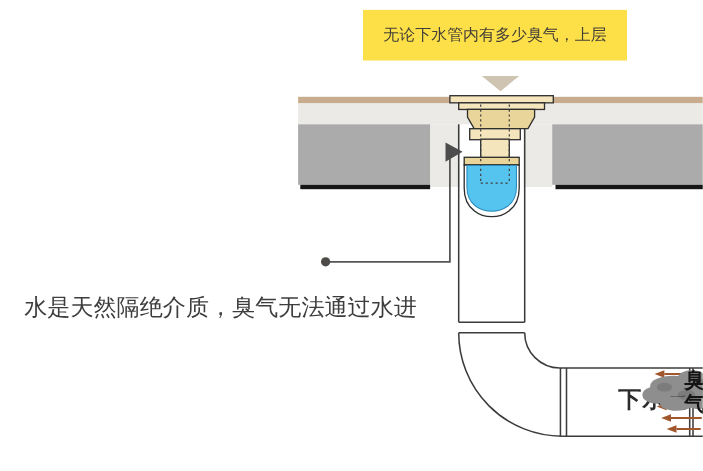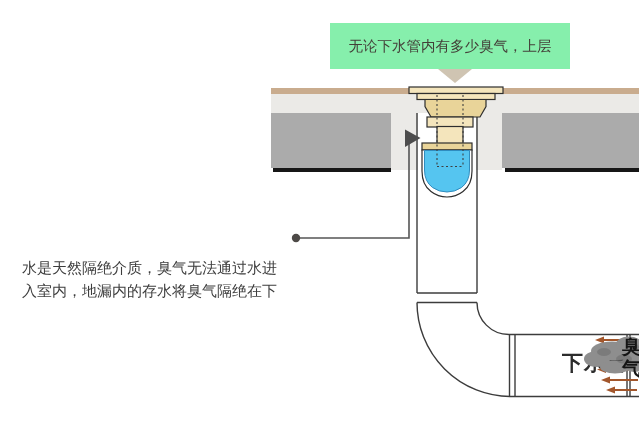--- a/index.html
+++ b/index.html
@@ -13,34 +13,34 @@
     position:absolute;left:562px;top:349px;z-index:2;
     font-size:21px;font-weight:600;letter-spacing:1px;color:#2c2c2c;white-space:nowrap;
   }
   #overlay-svg{z-index:3;}
   .odor-label{
     position:absolute;left:622px;top:336px;width:21px;z-index:4;
     font-size:19px;line-height:22px;font-weight:600;color:#141414;
     word-break:break-all;
   }
   .callout{
-    position:absolute;left:330px;top:23px;width:240px;height:46px;z-index:5;
-    background:#86efac;color:#433f38;
+    position:absolute;left:330px;top:9px;width:240px;height:46px;z-index:5;
+    background:#fde047;color:#433f38;
     font-size:14.5px;line-height:21px;text-align:center;
     display:flex;flex-direction:column;justify-content:center;
   }
   .callout-pointer{
     position:absolute;left:438px;top:69px;z-index:5;
     width:0;height:0;
     border-left:17px solid transparent;border-right:17px solid transparent;
     border-top:14px solid #cfc4b2;
   }
   .description{
-    position:absolute;left:22px;top:256px;z-index:5;
-    font-size:15px;line-height:23px;color:#3d3d3d;white-space:nowrap;
+    position:absolute;left:22px;top:268px;z-index:5;
+    font-size:21px;line-height:23px;color:#3d3d3d;white-space:nowrap;
   }
 </style>
 </head>
 <body>
 
 <div class="stage">
 
   <svg id="base-svg" width="639" height="428" viewBox="0 0 639 428">
 
     <g>
@@ -129,16 +129,15 @@
 
   <div class="odor-label">臭气</div>
 
   <div class="callout">
     <div>无论下水管内有多少臭气，上层</div>
   </div>
   <div class="callout-pointer"></div>
 
   <div class="description">
     <div>水是天然隔绝介质，臭气无法通过水进</div>
-    <div>入室内，地漏内的存水将臭气隔绝在下</div>
   </div>
 
 </div>
 
 </body></html>

